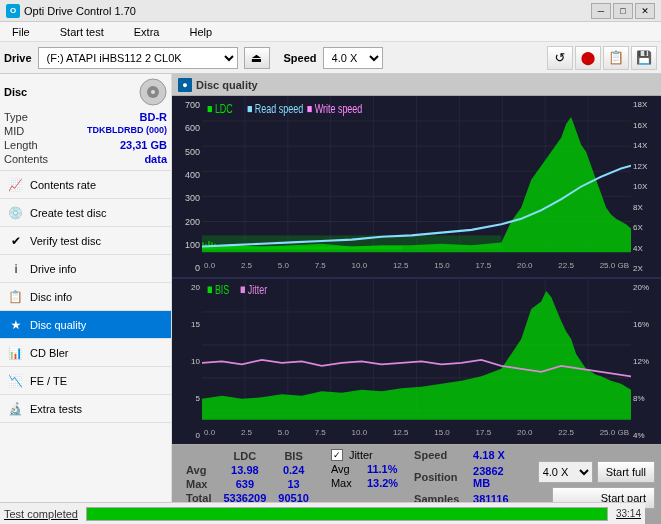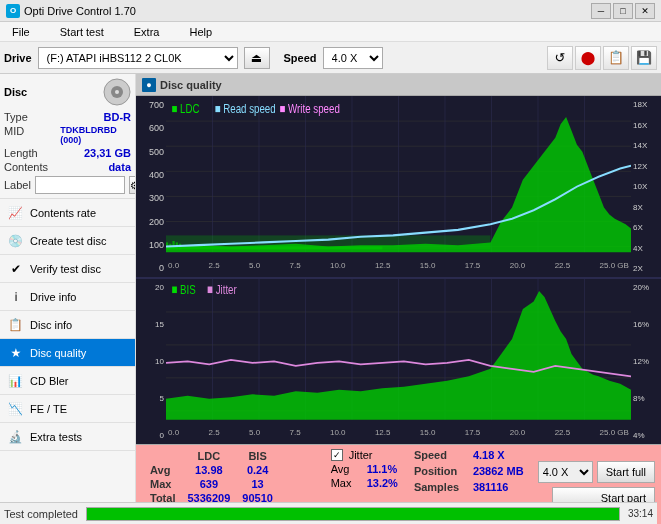--- a/index.html
+++ b/index.html
@@ -23,21 +23,21 @@
     .drive-eject-btn { width: 26px; height: 22px; border: 1px solid #aaa; background: linear-gradient(#fff, #e0e0e0); display: flex; align-items: center; justify-content: center; cursor: pointer; font-size: 12px; }
     .speed-label { font-size: 11px; font-weight: bold; margin-left: 8px; }
     .speed-select { height: 22px; font-size: 11px; border: 1px solid #aaa; background: white; padding: 0 4px; width: 60px; }
     .toolbar-icons { display: flex; gap: 2px; margin-left: auto; }
     .toolbar-icon-btn { width: 26px; height: 24px; border: 1px solid #ccc; background: linear-gradient(#fff, #e5e5e5); cursor: pointer; display: flex; align-items: center; justify-content: center; font-size: 13px; }
     
     
     .main-layout { display: flex; height: calc(524px - 74px); }
     
     
-    .sidebar { width: 136px; background: #f5f5f5; border-right: 1px solid #ddd; display: flex; flex-direction: column; overflow: hidden; }
+    .sidebar { width: 172px; background: #f5f5f5; border-right: 1px solid #ddd; display: flex; flex-direction: column; overflow: hidden; }
     
     
     .disc-panel { padding: 4px; border-bottom: 1px solid #ddd; }
     .disc-header { display: flex; align-items: center; justify-content: space-between; margin-bottom: 4px; }
     .disc-title { font-weight: bold; font-size: 11px; }
     .disc-icon { width: 28px; height: 28px; }
     .disc-row { display: flex; justify-content: space-between; font-size: 11px; padding: 1px 0; }
     .disc-key { color: #333; }
     .disc-val { color: #0000cc; font-weight: bold; padding-left: 36px; }
     .disc-label-row { display: flex; align-items: center; gap: 4px; margin-top: 2px; }
@@ -46,21 +46,21 @@
     
     
     .nav-item { display: flex; align-items: center; height: 28px; padding: 0 8px; cursor: pointer; font-size: 11px; border-bottom: 1px solid #e0e0e0; gap: 6px; }
     .nav-item.active { background: #0078d7; color: white; }
     .nav-item .nav-icon { width: 16px; height: 16px; display: flex; align-items: center; justify-content: center; font-size: 12px; flex-shrink: 0; }
     
     
     .status-window-btn { margin-top: auto; padding: 4px 8px; font-size: 11px; border-top: 1px solid #ddd; cursor: pointer; display: flex; align-items: center; gap: 4px; background: #f0f0f0; }
     
     
-    .statusbar { position: absolute; bottom: 0; left: 0; right: 4px; height: 22px; background: #f0f0f0; border-top: 1px solid #ccc; display: flex; align-items: center; padding: 0 4px; gap: 8px; }
+    .statusbar { position: absolute; bottom: 0; left: 0; right: 16px; height: 22px; background: #f0f0f0; border-top: 1px solid #ccc; display: flex; align-items: center; padding: 0 4px; gap: 8px; text-decoration: underline; }
     .progress-bar-outer { flex: 1; height: 14px; border: 1px solid #aaa; background: white; }
     .progress-bar-inner { height: 100%; background: #00c000; }
     .status-text { font-size: 11px; color: #333; }
     .status-time { font-size: 10px; color: #333; margin-left: auto; }
     
     
     .content-area { flex: 1; display: flex; flex-direction: column; background: #1a1a2e; overflow: hidden; }
     
     
     .dq-header { background: #c8c8c8; height: 22px; display: flex; align-items: center; padding: 0 6px; gap: 4px; border-bottom: 1px solid #aaa; }
@@ -69,21 +69,21 @@
     
     
     .charts-container { flex: 1; display: flex; flex-direction: column; background: #1a1a2e; }
     .chart-wrapper { flex: 1; position: relative; display: flex; }
     .chart-y-left { width: 30px; display: flex; flex-direction: column; justify-content: space-between; padding: 4px 2px; color: #ccc; font-size: 9px; text-align: right; }
     .chart-y-right { width: 30px; display: flex; flex-direction: column; justify-content: space-between; padding: 4px 2px; color: #ccc; font-size: 9px; text-align: left; }
     .chart-main { flex: 1; position: relative; overflow: hidden; }
     .chart-separator { height: 2px; background: #2a2a4e; }
     
     
-    .stats-bar { background: #fca5a5; height: 80px; display: flex; gap: 0; border-top: 1px solid #aaa; }
+    .stats-bar { background: #a3a3a3; height: 80px; display: flex; gap: 0; border-top: 1px solid #aaa; }
     .stats-table { flex: 1; padding: 4px 8px; }
     .stats-table table { font-size: 11px; border-collapse: collapse; }
     .stats-table td { padding: 1px 6px; }
     .stats-col-header { font-weight: bold; text-align: center; color: #333; }
     .stats-row-header { font-weight: bold; color: #333; }
     .stats-val { color: #0000cc; font-weight: bold; text-align: center; }
     .jitter-section { padding: 4px 8px; display: flex; flex-direction: column; gap: 2px; }
     .jitter-row { display: flex; align-items: center; gap: 6px; font-size: 11px; }
     .jitter-check { width: 12px; height: 12px; border: 1px solid #666; background: white; display: flex; align-items: center; justify-content: center; font-size: 9px; }
     .speed-info { padding: 4px 8px; display: flex; flex-direction: column; gap: 4px; font-size: 11px; }
@@ -159,25 +159,20 @@
         <span class="disc-key">MID</span>
         <span class="disc-val" style="font-size:9px;">TDKBLDRBD (000)</span>
       </div>
       <div class="disc-row">
         <span class="disc-key">Length</span>
         <span class="disc-val">23,31 GB</span>
       </div>
       <div class="disc-row">
         <span class="disc-key">Contents</span>
         <span class="disc-val">data</span>
-      </div>
-      <div class="disc-label-row">
-        <span class="disc-key">Label</span>
-        <input class="disc-label-input" type="text" value="" style="">
-        <button class="disc-label-btn">⚙</button>
       </div>
     </div>
 
     <div class="nav-item">
       <span class="nav-icon">📈</span>
       <span>Contents rate</span>
     </div>
     <div class="nav-item">
       <span class="nav-icon">💿</span>
       <span>Create test disc</span>

